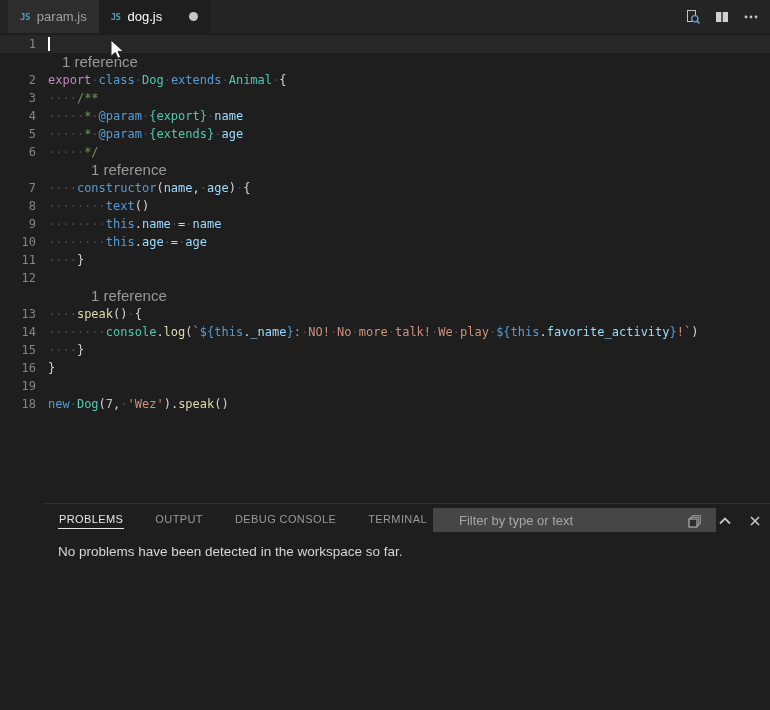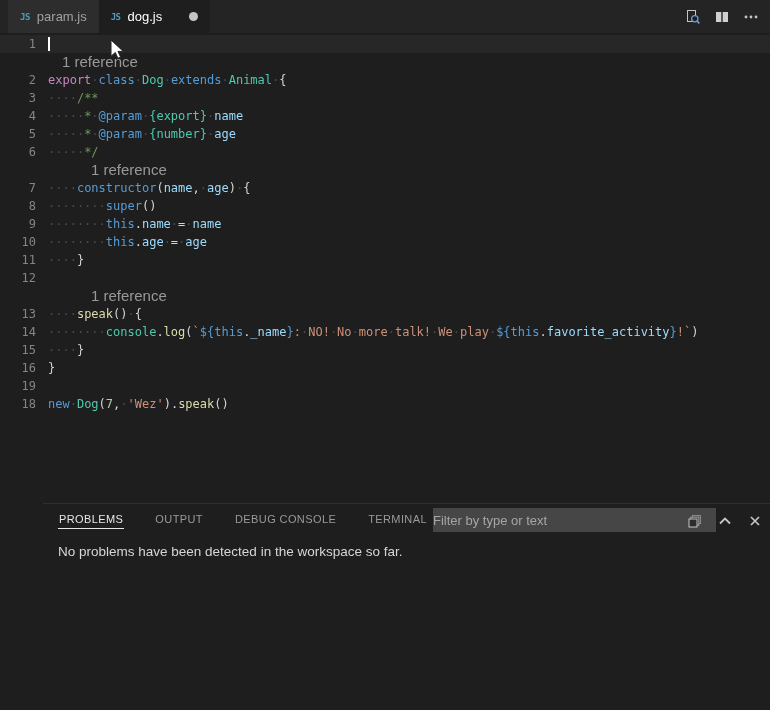--- a/index.html
+++ b/index.html
@@ -44,21 +44,21 @@
   .mousecursor { position:absolute; left:110px; top:6px; pointer-events:none; }
 
   
   .panel { flex:1; background:var(--editor_bg); border-top:1px solid rgba(128,128,128,0.18); position:relative;margin-left:43px; }
   .panel-header { height:31px; position:relative; }
   .ptabs { display:flex; gap:30px; padding-left:15px; height:31px; align-items:flex-start; }
   .ptab { font-size:11px; letter-spacing:0.4px; color:var(--panel_tab_fg); padding:9px 1px 3px; cursor:pointer; }
   .ptab.active { color:var(--panel_tab_active_fg); border-bottom:1px solid var(--panel_tab_active_fg); }
   .filter { position:absolute; left:390px; top:4px; width:283px; height:24px;
             background:var(--filter_bg); border:none; outline:none; color:#dcdcdc;
-            font-size:13px; padding:0 0; font-family:"Liberation Sans", sans-serif; }
+            font-size:13px; padding:0 26px; font-family:"Liberation Sans", sans-serif; }
   .filter::placeholder { color:var(--filter_placeholder); }
   .panel-actions { position:absolute; right:4px; top:6px; display:flex; gap:8px; }
   .panel-body { padding:9px 0 0 15px; font-size:13.5px; color:var(--message_fg); }
 </style>
 </head>
 <body>
 
 <div class="window">
 
   <div class="tabbar">
@@ -99,25 +99,25 @@
 
   <div class="editor" id="editor">
     <svg class="mousecursor" width="16" height="21" viewBox="0 0 16 21">
       <polygon points="1,1 1,17.2 5.3,13.5 7.9,19.3 10.6,18.1 8,12.4 13.3,12.4" fill="#ffffff" stroke="#222222" stroke-width="1"></polygon>
     </svg>
   <div class="row hl"><div class="gutter">1</div><div class="codespan"><span class="caret"></span></div></div>
       <div class="lensrow" style="padding-left: 62px;">1 reference</div>
       <div class="row"><div class="gutter">2</div><div class="codespan"><span class="tk-ctrl">export</span><span class="tk-ws">·</span><span class="tk-kw">class</span><span class="tk-ws">·</span><span class="tk-type">Dog</span><span class="tk-ws">·</span><span class="tk-kw">extends</span><span class="tk-ws">·</span><span class="tk-type">Animal</span><span class="tk-ws">·</span><span class="tk-punct">{</span></div></div>
       <div class="row"><div class="gutter">3</div><div class="codespan"><span class="tk-ws">····</span><span class="tk-comment">/**</span></div></div>
       <div class="row"><div class="gutter">4</div><div class="codespan"><span class="tk-ws">·····</span><span class="tk-comment">*</span><span class="tk-ws">·</span><span class="tk-kw">@param</span><span class="tk-ws">·</span><span class="tk-type">{export}</span><span class="tk-ws">·</span><span class="tk-var">name</span></div></div>
-      <div class="row"><div class="gutter">5</div><div class="codespan"><span class="tk-ws">·····</span><span class="tk-comment">*</span><span class="tk-ws">·</span><span class="tk-kw">@param</span><span class="tk-ws">·</span><span class="tk-type">{number}</span><span class="tk-ws">·</span><span class="tk-var">age</span></div></div>
+      <div class="row"><div class="gutter">5</div><div class="codespan"><span class="tk-ws">·····</span><span class="tk-comment">*</span><span class="tk-ws">·</span><span class="tk-kw">@param</span><span class="tk-ws">·</span><span class="tk-type">{extends}</span><span class="tk-ws">·</span><span class="tk-var">age</span></div></div>
       <div class="row"><div class="gutter">6</div><div class="codespan"><span class="tk-ws">·····</span><span class="tk-comment">*/</span></div></div>
       <div class="lensrow" style="padding-left: 90.88px;">1 reference</div>
       <div class="row"><div class="gutter">7</div><div class="codespan"><span class="tk-ws">····</span><span class="tk-kw">constructor</span><span class="tk-punct">(</span><span class="tk-var">name</span><span class="tk-punct">,</span><span class="tk-ws">·</span><span class="tk-var">age</span><span class="tk-punct">)</span><span class="tk-ws">·</span><span class="tk-punct">{</span></div></div>
-      <div class="row"><div class="gutter">8</div><div class="codespan"><span class="tk-ws">········</span><span class="tk-kw">super</span><span class="tk-punct">()</span></div></div>
+      <div class="row"><div class="gutter">8</div><div class="codespan"><span class="tk-ws">········</span><span class="tk-kw">text</span><span class="tk-punct">()</span></div></div>
       <div class="row"><div class="gutter">9</div><div class="codespan"><span class="tk-ws">········</span><span class="tk-kw">this</span><span class="tk-punct">.</span><span class="tk-var">name</span><span class="tk-ws">·</span><span class="tk-punct">=</span><span class="tk-ws">·</span><span class="tk-var">name</span></div></div>
       <div class="row"><div class="gutter">10</div><div class="codespan"><span class="tk-ws">········</span><span class="tk-kw">this</span><span class="tk-punct">.</span><span class="tk-var">age</span><span class="tk-ws">·</span><span class="tk-punct">=</span><span class="tk-ws">·</span><span class="tk-var">age</span></div></div>
       <div class="row"><div class="gutter">11</div><div class="codespan"><span class="tk-ws">····</span><span class="tk-punct">}</span></div></div>
       <div class="row"><div class="gutter">12</div><div class="codespan"></div></div>
       <div class="lensrow" style="padding-left: 90.88px;">1 reference</div>
       <div class="row"><div class="gutter">13</div><div class="codespan"><span class="tk-ws">····</span><span class="tk-fn">speak</span><span class="tk-punct">()</span><span class="tk-ws">·</span><span class="tk-punct">{</span></div></div>
       <div class="row"><div class="gutter">14</div><div class="codespan"><span class="tk-ws">········</span><span class="tk-type">console</span><span class="tk-punct">.</span><span class="tk-fn">log</span><span class="tk-punct">(</span><span class="tk-str">`</span><span class="tk-interp">${</span><span class="tk-kw">this</span><span class="tk-punct">.</span><span class="tk-var">_name</span><span class="tk-interp">}</span><span class="tk-str">:</span><span class="tk-ws">·</span><span class="tk-str">NO!</span><span class="tk-ws">·</span><span class="tk-str">No</span><span class="tk-ws">·</span><span class="tk-str">more</span><span class="tk-ws">·</span><span class="tk-str">talk!</span><span class="tk-ws">·</span><span class="tk-str">We</span><span class="tk-ws">·</span><span class="tk-str">play</span><span class="tk-ws">·</span><span class="tk-interp">${</span><span class="tk-kw">this</span><span class="tk-punct">.</span><span class="tk-var">favorite_activity</span><span class="tk-interp">}</span><span class="tk-str">!</span><span class="tk-str">`</span><span class="tk-punct">)</span></div></div>
       <div class="row"><div class="gutter">15</div><div class="codespan"><span class="tk-ws">····</span><span class="tk-punct">}</span></div></div>
       <div class="row"><div class="gutter">16</div><div class="codespan"><span class="tk-punct">}</span></div></div>
       <div class="row"><div class="gutter">19</div><div class="codespan"></div></div>

